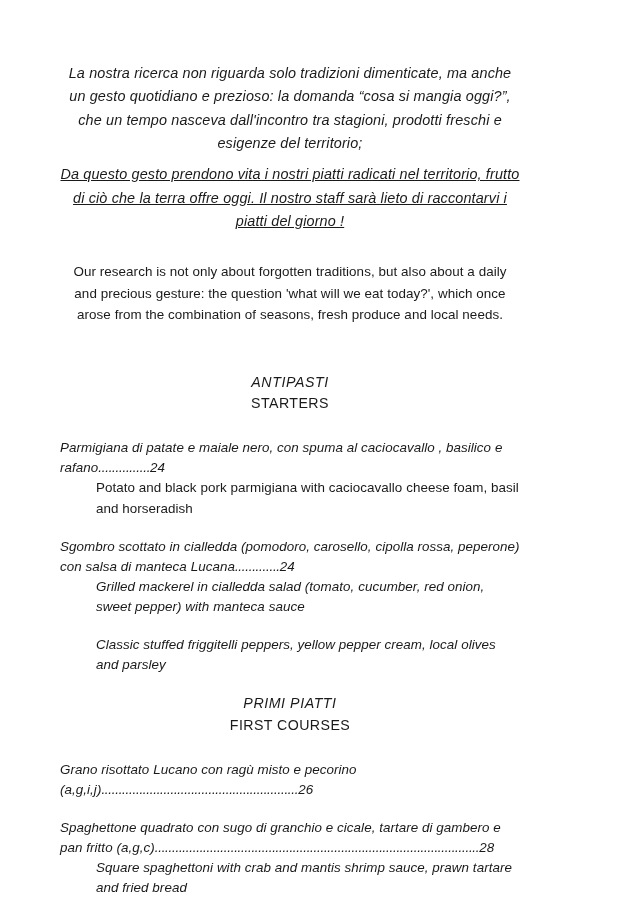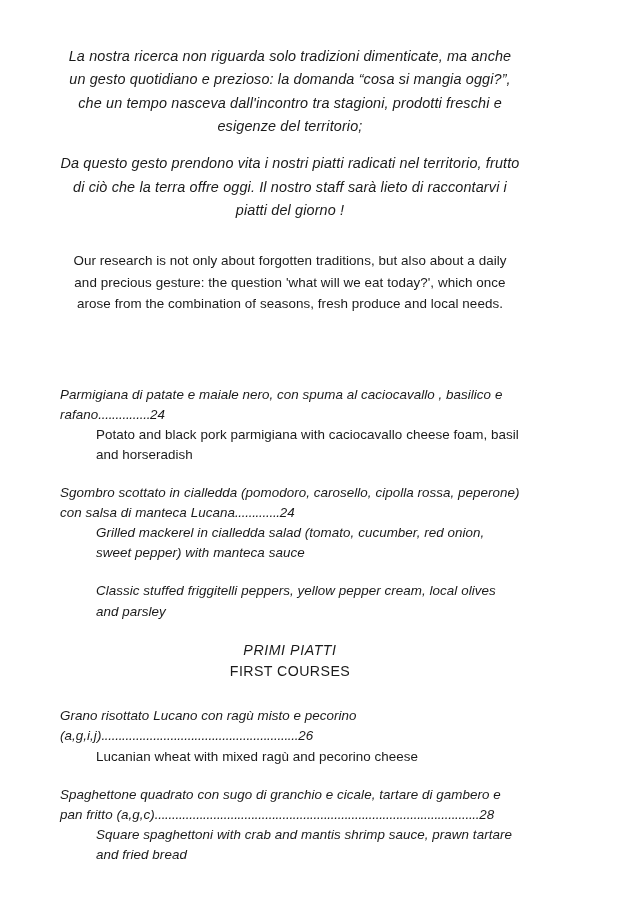--- a/index.html
+++ b/index.html
@@ -13,36 +13,37 @@
     font-family: "Liberation Sans", sans-serif;
     color: #1a1a1a;
     -webkit-font-smoothing: antialiased;
   }
   .page {
     position: relative;
     width: 580px;
     height: 905px;
     background: #ffffff;
     box-sizing: border-box;
-    padding: 45px 60px 0 60px;
+    padding: 62px 60px 0 60px;
     overflow: hidden;
   }
 
   
   .intro-it {
     font-style: italic;
     font-size: 14.4px;
     line-height: 1.62;
     text-align: center;
     margin: 0 0 7px 0;
     letter-spacing: 0.01em;
   }
   .intro-it.second {
-    margin-top: 14px;
+    margin-top: 8px;
     margin-bottom: 0;
+    text-decoration: underline;
   }
   .intro-en {
     font-style: normal;
     font-size: 13.4px;
     line-height: 1.6;
     text-align: center;
     margin: 4px;
     letter-spacing: 0.005em;
   }
   .spacer-lg { height: 24px; }
@@ -109,40 +110,43 @@
     <p class="intro-it">La nostra ricerca non riguarda solo tradizioni dimenticate, ma anche un gesto quotidiano e prezioso: la domanda “cosa si mangia oggi?”, che un tempo nasceva dall'incontro tra stagioni, prodotti freschi e esigenze del territorio;</p>
     <p class="intro-it second">Da questo gesto prendono vita i nostri piatti radicati nel territorio, frutto di ciò che la terra offre oggi. Il nostro staff sarà lieto di raccontarvi i piatti del giorno !</p>
     <div class="spacer-lg"></div>
     <p class="intro-en">Our research is not only about forgotten traditions, but also about a daily and precious gesture: the question 'what will we eat today?', which once arose from the combination of seasons, fresh produce and local needs.</p>
     <div class="spacer-md"></div>
   </div>
 
   <div class="spacer-lg"></div>
 
   <div id="sections-root">
+      <div class="section-head">
+        <span class="sh-it">ANTIPASTI</span>
+        <span class="sh-en">STARTERS</span>
+      </div>
       <div class="spacer-lg"></div>
       <div class="dish">
         <p class="dish-it"><span>Parmigiana di patate e maiale nero, con spuma al caciocavallo , basilico e rafano</span><span class="leader">...............</span><span class="price">24</span></p>
         <p class="dish-en">Potato and black pork parmigiana with caciocavallo cheese foam, basil and horseradish</p>
       </div>
       <div class="dish">
         <p class="dish-it"><span>Sgombro scottato in cialledda (pomodoro, carosello, cipolla rossa, peperone) con salsa di manteca Lucana</span><span class="leader">.............</span><span class="price">24</span></p>
         <p class="dish-en italic">Grilled mackerel in cialledda salad (tomato, cucumber, red onion, sweet pepper) with manteca sauce</p>
       </div>
       <div class="dish">
         <p class="dish-en italic">Classic stuffed friggitelli peppers, yellow pepper cream, local olives and parsley</p>
       </div>
       <div class="section-head">
         <span class="sh-it">PRIMI PIATTI</span>
         <span class="sh-en">FIRST COURSES</span>
       </div>
       <div class="spacer-lg"></div>
       <div class="dish">
         <p class="dish-it"><span>Grano risottato Lucano con ragù misto e pecorino (a,g,i,j)</span><span class="leader">.........................................................</span><span class="price">26</span></p>
-        <p class="dish-en">Lucanian wheat with mixed ragù and pecorino cheese</p>
       </div>
       <div class="dish">
         <p class="dish-it"><span>Spaghettone quadrato con sugo di granchio e cicale, tartare di gambero e pan fritto (a,g,c)</span><span class="leader">..............................................................................................</span><span class="price">28</span></p>
         <p class="dish-en italic">Square spaghettoni with crab and mantis shrimp sauce, prawn tartare and fried bread</p>
       </div>
     </div>
 
 </div>
 
 </body></html>

